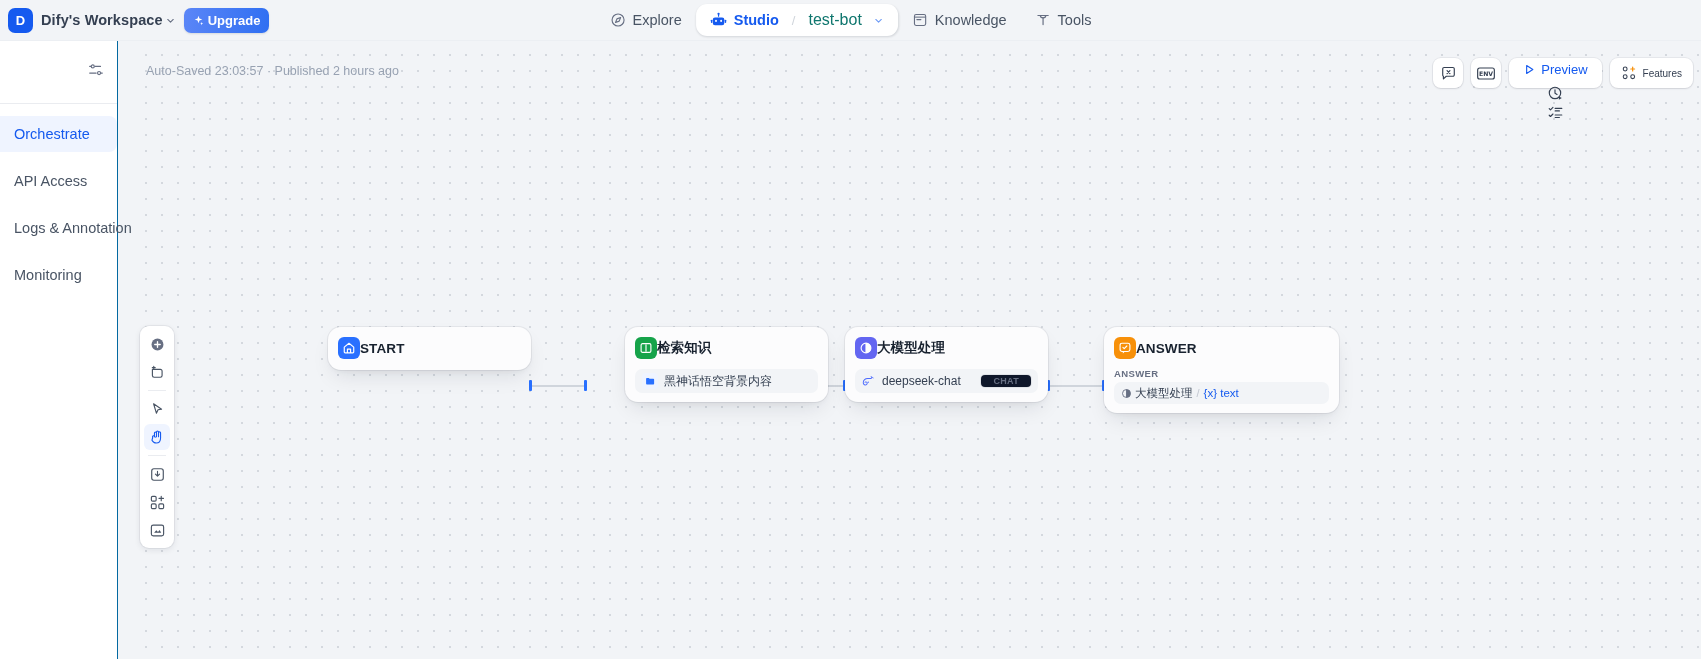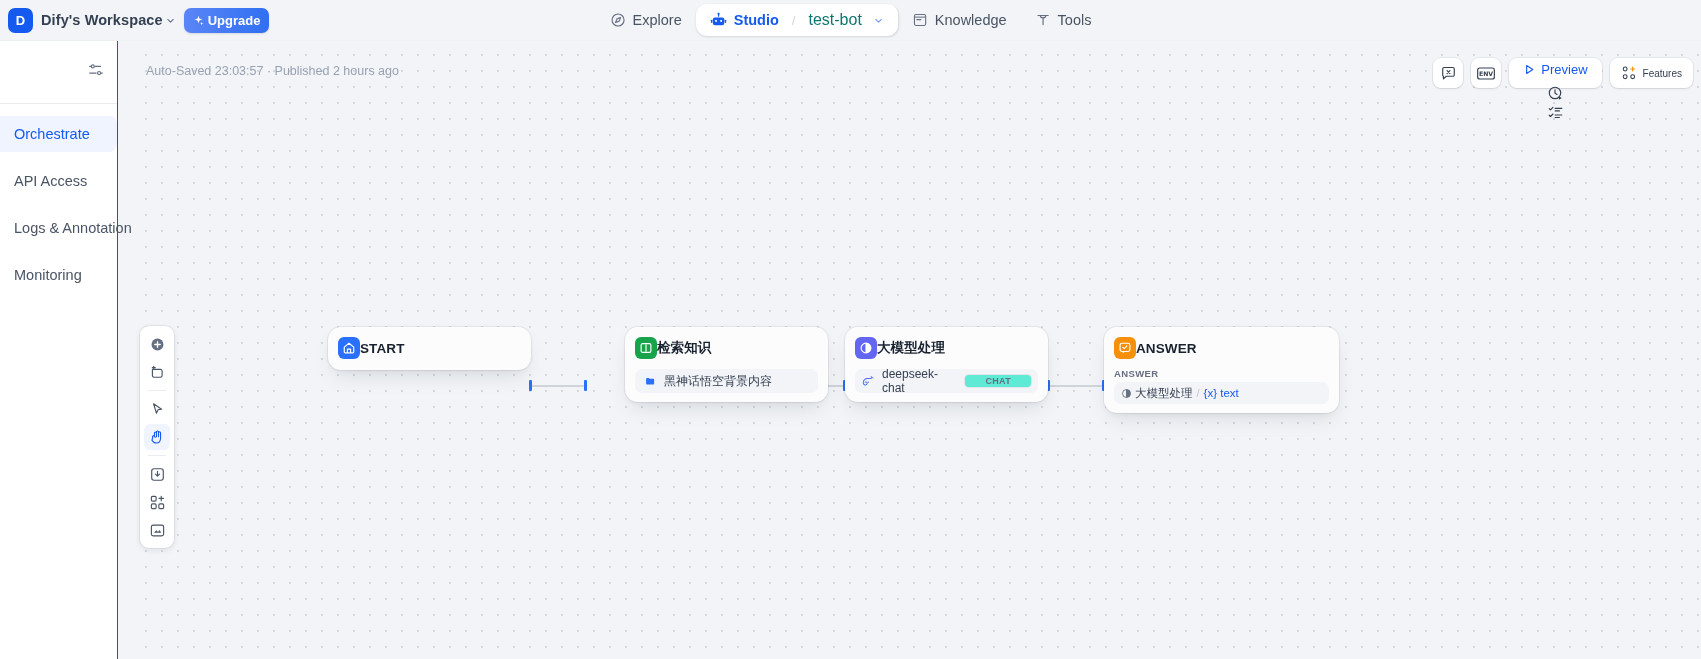--- a/index.html
+++ b/index.html
@@ -147,22 +147,22 @@
   .inner-chip {
     margin-top: 8px; background: #f2f4f7; border-radius: 7px; height: 24px;
     display: flex; align-items: center; gap: 6px; padding: 0 7px;
     font-size: 12px; color: #354052;
   }
   .ds-icon {
     width: 16px; height: 16px; border-radius: 4px; background: #eff4ff;
     display: flex; align-items: center; justify-content: center; flex: 0 0 16px;
   }
   .chat-tag {
-    margin-left: auto; font-size: 9px; color: #676f83; background: #5eead4;
-    border-radius: 4px; padding: 1px 20px; font-weight: 600; letter-spacing: .3px;
+    margin-left: auto; font-size: 9px; color: #676f83; background: #0f172a;
+    border-radius: 4px; padding: 1px 12px; font-weight: 600; letter-spacing: .3px;
     box-shadow: 0 0 0 1px rgba(16,24,40,.07);
   }
   .ans-label {
     margin-top: 7px; font-size: 9.5px; font-weight: 700; color: #676f83;
     letter-spacing: .4px;
   }
   .ans-box {
     margin-top: 3px; background: #f2f4f7; border-radius: 7px; height: 22px;
     display: flex; align-items: center; gap: 4px; padding: 0 7px; font-size: 11.5px;
   }

